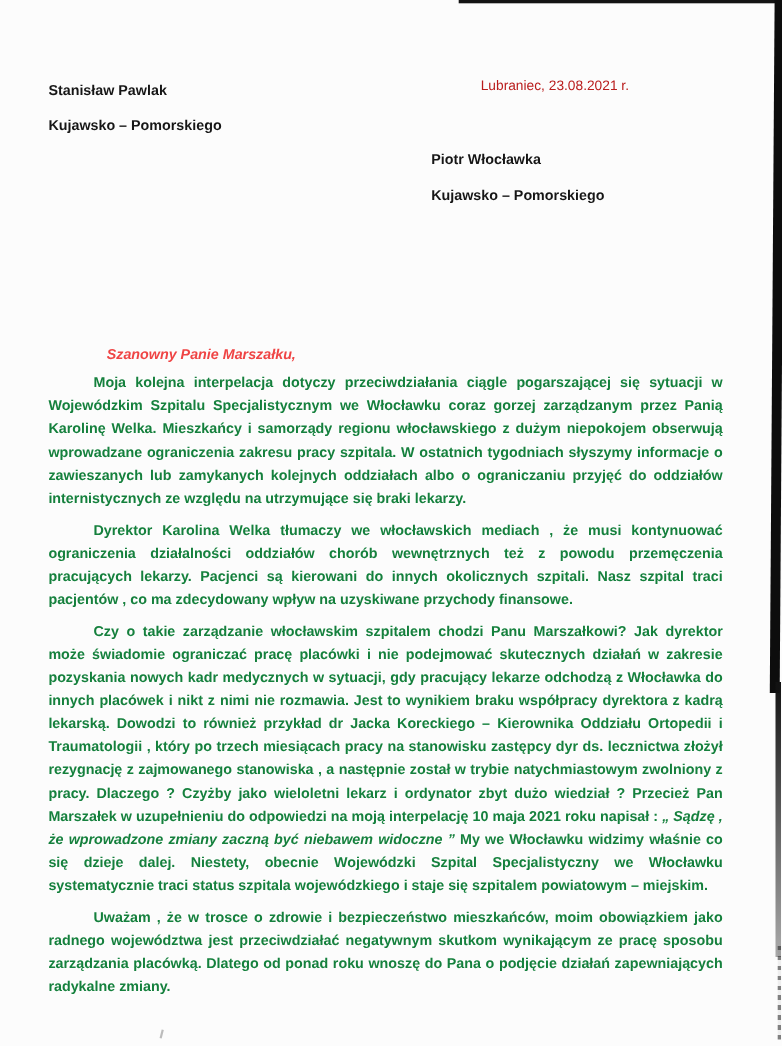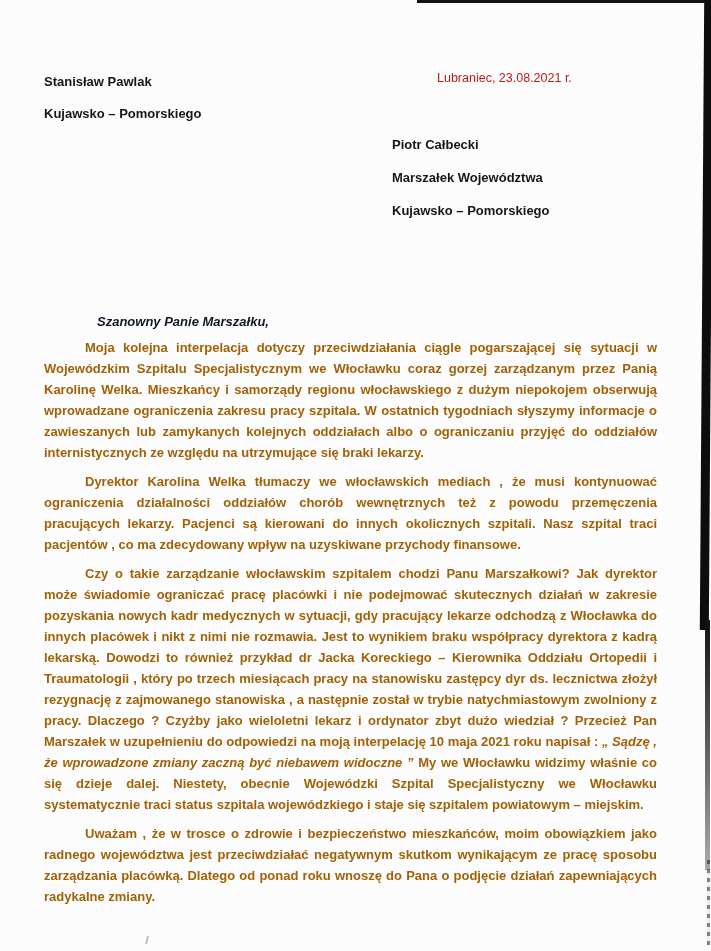--- a/index.html
+++ b/index.html
@@ -60,28 +60,28 @@
   .recipient {
     position: absolute; left: 392px; top: 128px;
     font-size: 13px; font-weight: bold; color: #161616;
   }
   .recipient > div { line-height: 33px; white-space: nowrap; }
 
   
   .salutation {
     position: absolute; left: 97px; top: 314px;
     font-size: 13px; font-weight: bold; font-style: italic;
-    color: #0f172a;
+    color: #ef4444;
   }
   .body-text {
     position: absolute; left: 44px; top: 337px; width: 613px;
     font-size: 13px; font-weight: bold;
     line-height: 21px;
     text-align: justify;
-    color: #a16207;
+    color: #15803d;
   }
   .body-text p { margin: 0 0 8px 0; text-indent: 41px; }
   .quote { font-style: italic; }
 </style>
 </head>
 <body>
 
 <div class="page">
 
   <div class="scan-top-line"></div>
@@ -91,22 +91,21 @@
   <div class="scan-bottom-tick"></div>
 
   <div class="sender">
     <div>Stanisław Pawlak</div>
     <div>Kujawsko – Pomorskiego</div>
   </div>
 
   <div class="dateline">Lubraniec, 23.08.2021 r.</div>
 
   <div class="recipient">
-    <div>Piotr Całbecki</div>
-    <div>Marszałek Województwa</div>
+    <div>Piotr Włocławka</div>
     <div>Kujawsko – Pomorskiego</div>
   </div>
 
   <div class="salutation">Szanowny Panie Marszałku,</div>
 
   <div class="body-text">
     <p><span>Moja kolejna interpelacja dotyczy przeciwdziałania ciągle pogarszającej się sytuacji w Wojewódzkim Szpitalu Specjalistycznym we Włocławku coraz gorzej zarządzanym przez Panią Karolinę Welka. Mieszkańcy i samorządy regionu włocławskiego z dużym niepokojem obserwują wprowadzane ograniczenia zakresu pracy szpitala. W ostatnich tygodniach słyszymy informacje o zawieszanych lub zamykanych kolejnych oddziałach albo o ograniczaniu przyjęć do oddziałów internistycznych ze względu na utrzymujące się braki lekarzy.</span></p>
     <p><span>Dyrektor Karolina Welka tłumaczy we włocławskich mediach , że musi kontynuować ograniczenia działalności oddziałów chorób wewnętrznych też z powodu przemęczenia pracujących lekarzy. Pacjenci są kierowani do innych okolicznych szpitali. Nasz szpital traci pacjentów , co ma zdecydowany wpływ na uzyskiwane przychody finansowe.</span></p>
     <p><span>Czy o takie zarządzanie włocławskim szpitalem chodzi Panu Marszałkowi? Jak dyrektor może świadomie ograniczać pracę placówki i nie podejmować skutecznych działań w zakresie pozyskania nowych kadr medycznych w sytuacji, gdy pracujący lekarze odchodzą z Włocławka do innych placówek i nikt z nimi nie rozmawia. Jest to wynikiem braku współpracy dyrektora z kadrą lekarską. Dowodzi to również przykład dr Jacka Koreckiego – Kierownika Oddziału Ortopedii i Traumatologii , który po trzech miesiącach pracy na stanowisku zastępcy dyr ds. lecznictwa złożył rezygnację z zajmowanego stanowiska , a następnie został w trybie natychmiastowym zwolniony z pracy. Dlaczego ? Czyżby jako wieloletni lekarz i ordynator zbyt dużo wiedział ? Przecież Pan Marszałek w uzupełnieniu do odpowiedzi na moją interpelację 10 maja 2021 roku napisał : </span><span class="quote">„ Sądzę , że wprowadzone zmiany zaczną być niebawem widoczne ”</span><span> My we Włocławku widzimy właśnie co się dzieje dalej. Niestety, obecnie Wojewódzki Szpital Specjalistyczny we Włocławku systematycznie traci status szpitala wojewódzkiego i staje się szpitalem powiatowym – miejskim.</span></p>
     <p><span>Uważam , że w trosce o zdrowie i bezpieczeństwo mieszkańców, moim obowiązkiem jako radnego województwa jest przeciwdziałać negatywnym skutkom wynikającym ze pracę sposobu zarządzania placówką. Dlatego od ponad roku wnoszę do Pana o podjęcie działań zapewniających radykalne zmiany.</span></p>

